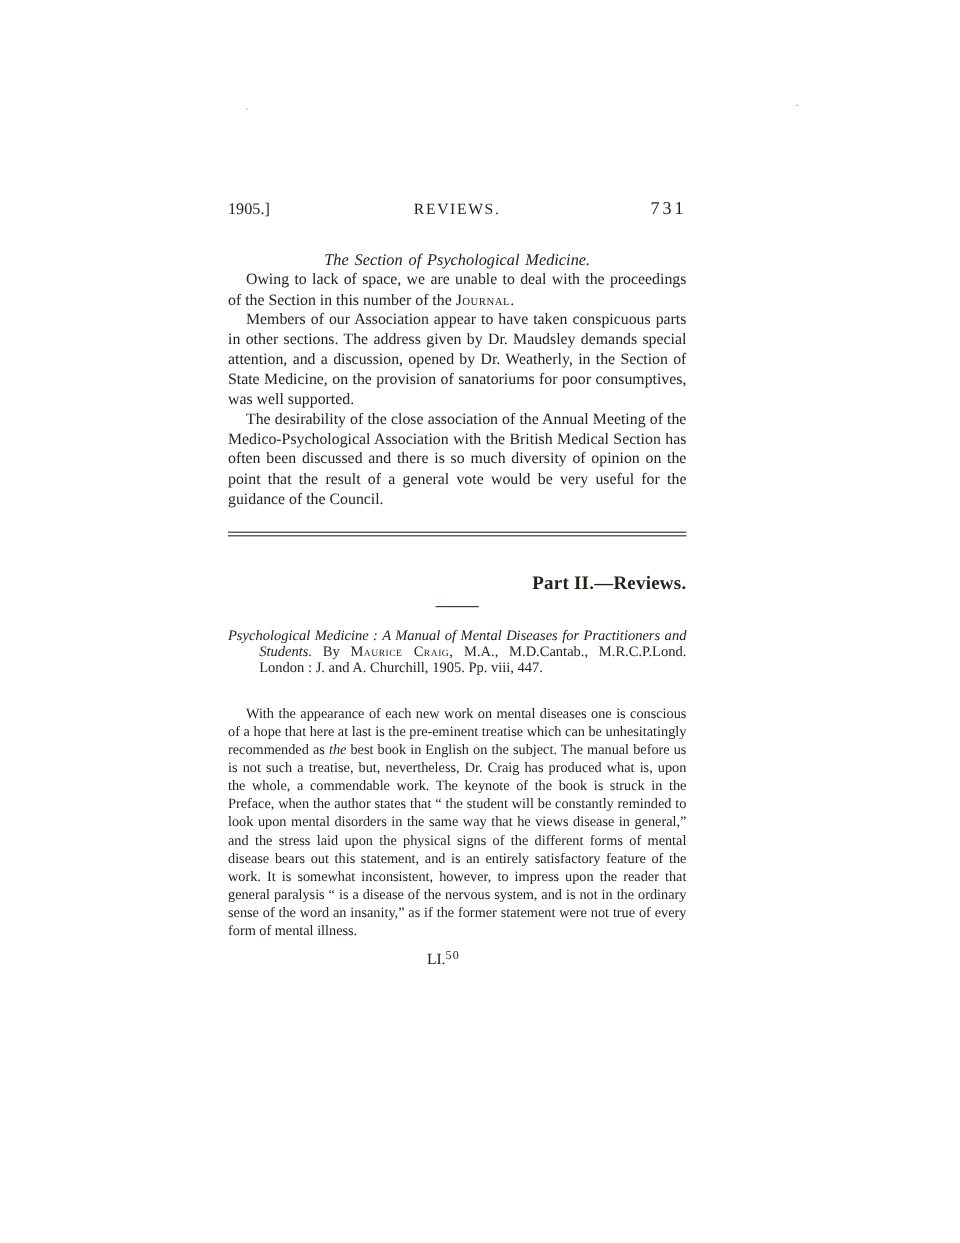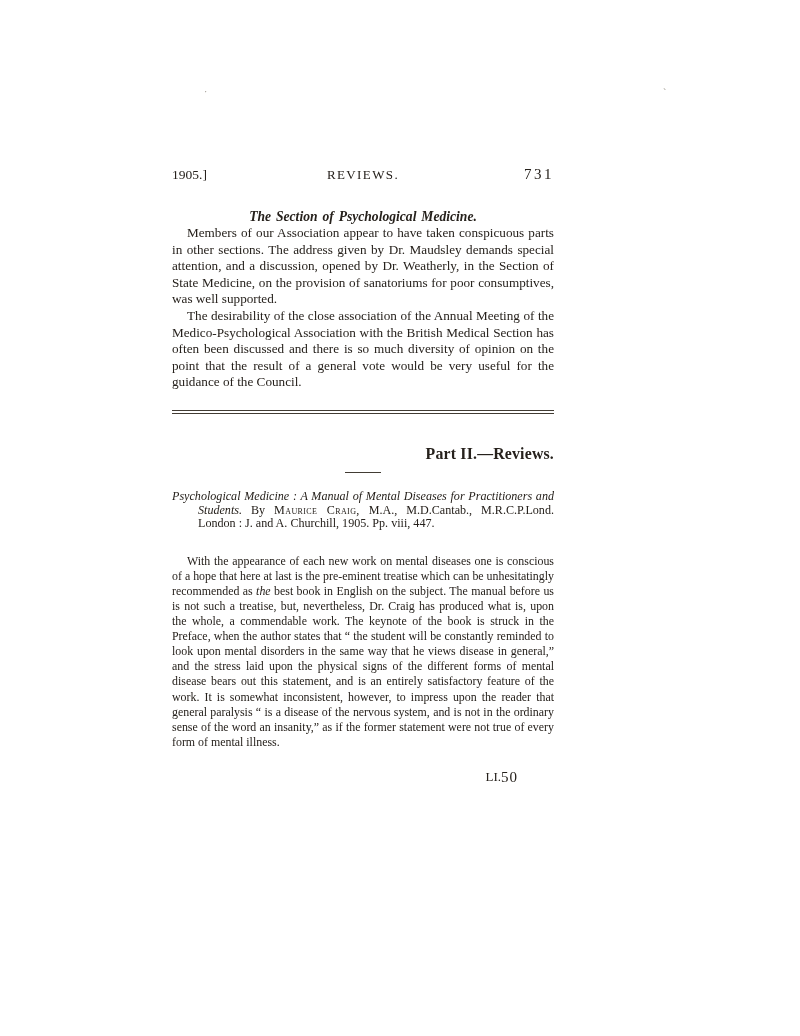--- a/index.html
+++ b/index.html
@@ -6,30 +6,30 @@
   html, body { margin: 0; padding: 0; }
   body {
     width: 800px; height: 1036px;
     background: #ffffff;
     position: relative;
     font-family: "Liberation Serif", "DejaVu Serif", serif;
     color: #26211c;
     overflow: hidden;
   }
   .page { position: absolute; inset: 0; }
-  .content { position: absolute; left: 172px; top: 166px; width: 382px; }
+  .content { position: absolute; left: 190px; top: 166px; width: 382px; }
 
   .running-head { display: flex; align-items: baseline; }
   .rh-left  { width: 86px; font-size: 13.5px; }
   .rh-center{ flex: 1; text-align: center; font-size: 13px; letter-spacing: 1.4px; }
   .rh-right { width: 86px; text-align: right; font-size: 15px; letter-spacing: 2.5px; }
 
   .section-title {
     margin: 26px 0 0; text-align: center;
-    font-size: 13.6px; font-weight: bold; font-style: italic;
+    font-size: 13.6px; font-weight: normal; font-style: italic;
     word-spacing: 1.5px;
   }
 
   .body-para {
     margin: 0; font-size: 13.2px; line-height: 16.6px;
     text-align: justify; text-indent: 15px;
   }
   .body-para.first { margin-top: 10px; }
 
   .double-rule {
@@ -47,23 +47,23 @@
   .citation {
     margin: 17px 0 0; font-size: 12.1px; line-height: 13.6px;
     text-align: justify; padding-left: 26px; text-indent: -26px;
   }
 
   .review-body {
     margin: 23px 0 0; font-size: 11.9px; line-height: 15.1px;
     text-align: justify; text-indent: 15px;
   }
 
-  .footer-row { display: flex; justify-content: flex-end; margin-top: 19px; font-size: 13px; }
+  .footer-row { display: flex; justify-content: center; margin-top: 8px; font-size: 13px; }
   .footer-left  { padding-left: 13px; }
-  .footer-right { padding-right: 36px; font-size: 15px; letter-spacing: 1px; }
+  .footer-right { padding-right: 36px; font-size: 10px; letter-spacing: 1px; }
 
   .italic { font-style: italic; }
   .smallcaps { font-variant: small-caps; letter-spacing: 0.4px; }
 
   .artifact { position: absolute; color: #9a948a; font-size: 10px; }
   .artifact-left  { left: 204px; top: 86px; }
   .artifact-right { left: 663px; top: 79px; }
 </style>
 </head>
 <body>
@@ -76,20 +76,21 @@
   <div class="content">
 
     <div class="running-head">
       <span class="rh-left">1905.]</span>
       <span class="rh-center">REVIEWS.</span>
       <span class="rh-right">731</span>
     </div>
 
     <h2 class="section-title">The Section of Psychological Medicine.</h2>
 
+    <p class="body-para"><span>Owing to lack of space, we are unable to deal with the proceedings of the Section in this number of the </span><span class="smallcaps">Journal</span><span>.</span></p>
     <p class="body-para"><span>Members of our Association appear to have taken conspicuous parts in other sections. The address given by Dr. Maudsley demands special attention, and a discussion, opened by Dr. Weatherly, in the Section of State Medicine, on the provision of sanatoriums for poor consumptives, was well supported.</span></p>
     <p class="body-para"><span>The desirability of the close association of the Annual Meeting of the Medico-Psychological Association with the British Medical Section has often been discussed and there is so much diversity of opinion on the point that the result of a general vote would be very useful for the guidance of the Council.</span></p>
 
     <div class="double-rule"></div>
 
     <h1 class="part-heading">Part II.—Reviews.</h1>
     <div class="heading-rule"></div>
 
     <p class="citation"><span class="italic">Psychological Medicine : A Manual of Mental Diseases for Practitioners and Students.</span><span> By </span><span class="smallcaps">Maurice Craig,</span><span> M.A., M.D.Cantab., M.R.C.P.Lond. London : J. and A. Churchill, 1905. Pp. viii, 447.</span></p>
 

